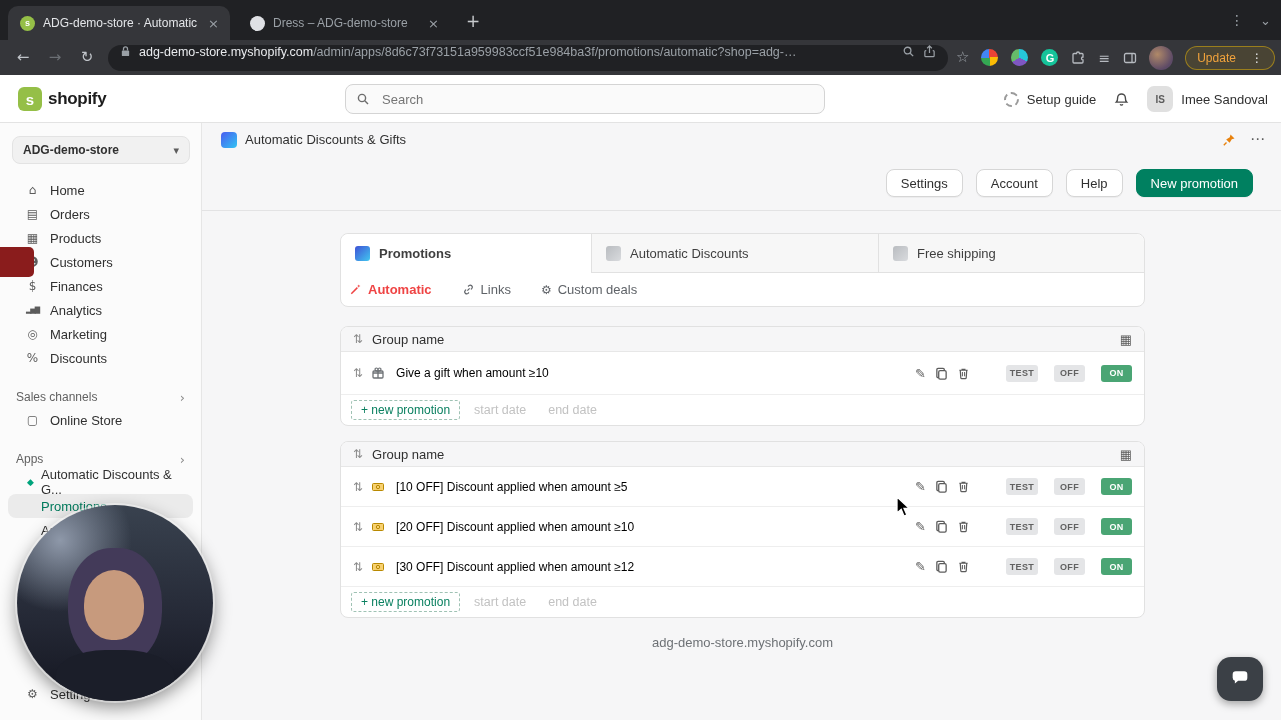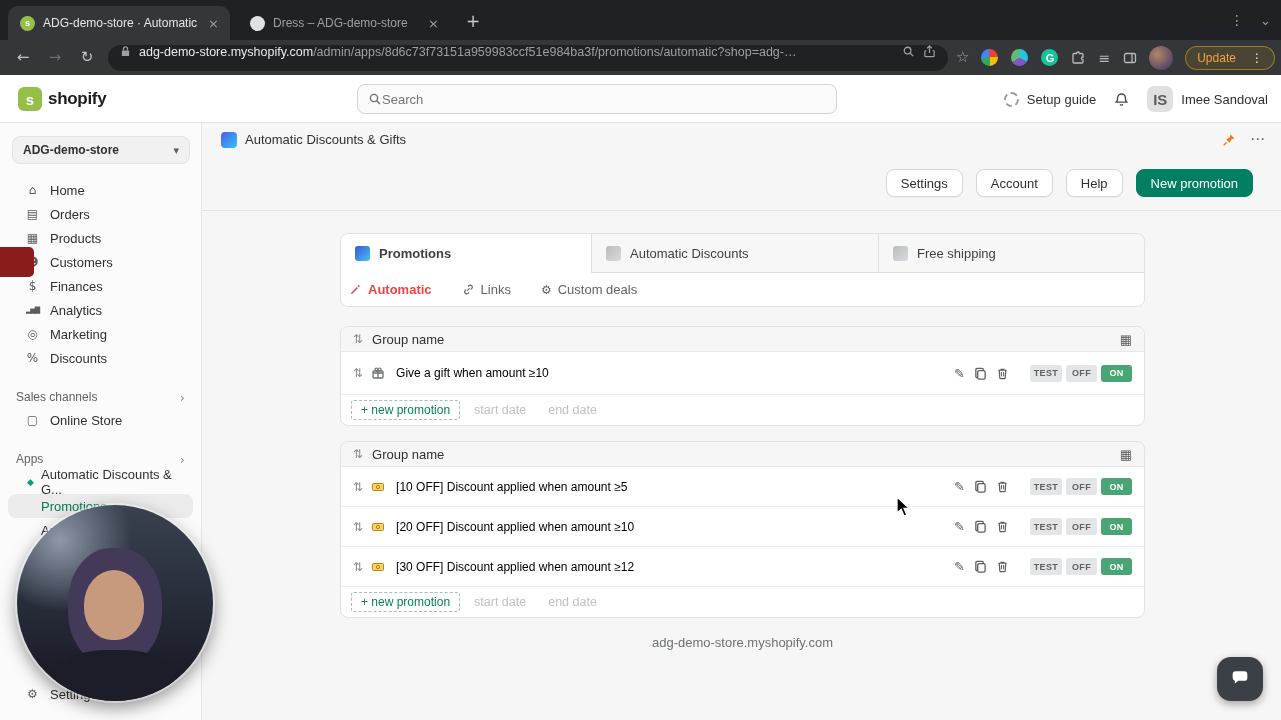--- a/index.html
+++ b/index.html
@@ -39,29 +39,29 @@
   .bravatar{width:24px;height:24px;border-radius:50%;background:radial-gradient(circle at 35% 35%,#b08968,#5d4a66 70%);margin-left:12px;flex:none}
   .updatepill{display:flex;align-items:center;gap:15px;height:24px;padding:0 11px;border-radius:13px;background:rgba(253,197,0,.10);border:1px solid rgba(253,197,0,.45);margin-left:12px;flex:none}
   .updatepill .ut{color:#f2a33c;font-size:12px}
   .updatepill .uk{color:#e8eaed;font-size:12px}
 
   
   .topbar{position:absolute;left:0;top:75px;width:100%;height:48px;background:#fff;border-bottom:1px solid #e3e3e3}
   .logo{position:absolute;left:18px;top:12px;display:flex;align-items:center;gap:6px}
   .logobag{width:24px;height:24px;border-radius:6px;background:#95bf47;color:#fff;font-weight:700;font-size:15px;display:flex;align-items:center;justify-content:center}
   .logotext{font-size:17px;font-weight:700;color:#1c1c1c;letter-spacing:-.3px}
-  .searchwrap{position:absolute;left:357px;top:9px;width:480px;height:30px;background:#fafafa;border:1px solid #d4d4d4;border-radius:8px;display:flex;align-items:center;padding:4px 10px;gap:0;color:#6d6d6d}
+  .searchwrap{position:absolute;left:345px;top:9px;width:480px;height:30px;background:#fafafa;border:1px solid #d4d4d4;border-radius:8px;display:flex;align-items:center;padding:4px 10px;gap:12px;color:#6d6d6d}
   .searchwrap input{border:0;outline:0;background:transparent;font:inherit;color:#303030;flex:1;min-width:0}
   .searchwrap input::placeholder{color:#757575}
   .topright{position:absolute;right:13px;top:0;height:48px;display:flex;align-items:center;gap:18px}
   .setupguide{display:flex;align-items:center;gap:8px;font-size:13px;color:#303030}
   .sgicon{width:15px;height:15px;border-radius:50%;border:2px dashed #9a9a9a}
   .bell{color:#4a4a4a}
   .userchip{display:flex;align-items:center;gap:8px}
-  .avatar{width:26px;height:26px;border-radius:7px;background:#e0e0e0;color:#5c5c5c;font-size:15px;font-weight:700;display:flex;align-items:center;justify-content:center}
+  .avatar{width:26px;height:26px;border-radius:7px;background:#e0e0e0;color:#5c5c5c;font-size:10px;font-weight:700;display:flex;align-items:center;justify-content:center}
 
   
   .sidebar{position:absolute;left:0;top:123px;width:202px;height:597px;background:#fbfbfb;border-right:1px solid #e6e6e6}
   .store{position:absolute;left:12px;top:13px;width:178px;height:28px;background:#f1f1f1;border:1px solid #e3e3e3;border-radius:8px;display:flex;align-items:center;padding:0 10px;font-size:12px;font-weight:700;color:#303030}
   .store .gi{margin-left:auto;color:#5c5c5c;font-size:11px}
   .navcol{position:absolute;left:0;top:55px;width:100%}
   .nitem{display:flex;align-items:center;height:24px;padding:0 8px 0 25px;gap:10px;font-size:13px;color:#303030}
   .nitem .ni{width:15px;text-align:center;color:#5c5c5c;font-size:12px;flex:none}
   .ni.tiny{font-size:7px;letter-spacing:-1px}
   .shead{display:flex;align-items:center;height:22px;padding:0 16px;font-size:12px;color:#616161;margin-top:16px}
@@ -100,21 +100,21 @@
   .g2{top:318px}
   .ghead{display:flex;align-items:center;height:25px;background:#f6f6f7;border-bottom:1px solid #e7e7e7;padding:0 12px;gap:9px;font-size:13px;color:#303030}
   .ghead .gridic{margin-left:auto;color:#5c5c5c;font-size:13px}
   .prow{display:flex;align-items:center;height:40px;border-bottom:1px solid #eee;padding:0 12px;gap:8px}
   .g1 .prow{height:43px}
   .handle{color:#8a8a8a;font-size:12px}
   .picon{flex:none;display:flex;color:#6d7175}
   .plabel{color:#000000;font-size:12px;margin-left:3px}
   .acts{margin-left:auto;display:flex;align-items:center;gap:9px;color:#5c5c5c}
   .acts .gi{font-size:13px}
-  .toggle{display:flex;gap:4px;margin-left:12px}
+  .toggle{display:flex;gap:16px;margin-left:27px}
   .tg{height:17px;min-width:31px;padding:0 4px;border:0;border-radius:3px;background:#e4e5e7;color:#616161;font-size:9px;font-weight:700;font-family:inherit;letter-spacing:.3px}
   .tg.on{background:#4aa574;color:#fff}
   .pfoot{display:flex;align-items:center;height:30px;padding:0 10px}
   .newpromo{height:20px;padding:0 9px;border:1px dashed #9fc2b4;background:#fff;border-radius:3px;color:#0a8060;font-size:12px;font-family:inherit}
   .datep1{color:#c2c2c2;font-size:12.5px;margin-left:14px}
   .datep2{color:#c2c2c2;font-size:12.5px;margin-left:22px}
   .domainfoot{position:absolute;left:138px;top:512px;width:805px;text-align:center;color:#6d7175;font-size:13px}
 
   
   .redbadge{position:absolute;left:0;top:247px;width:34px;height:30px;background:#8a1c1c;border-radius:0 5px 5px 0;z-index:30}

